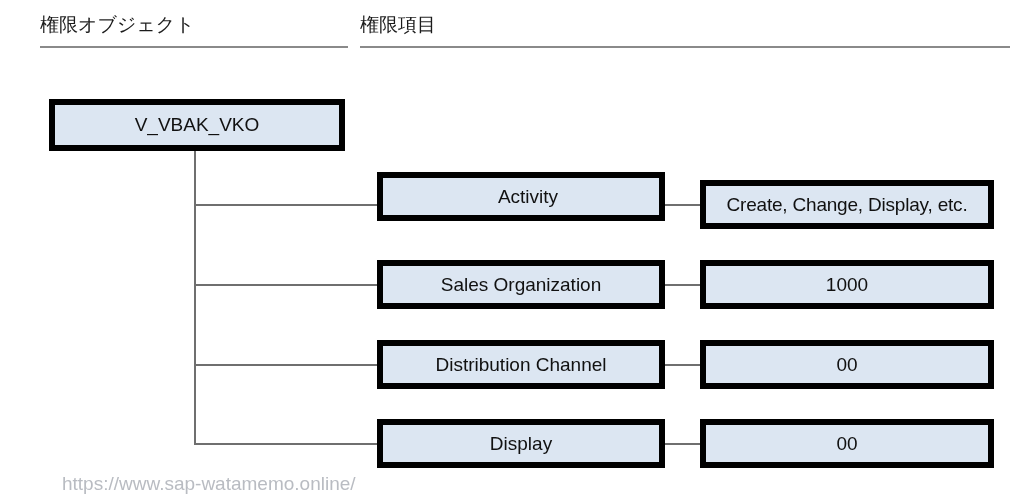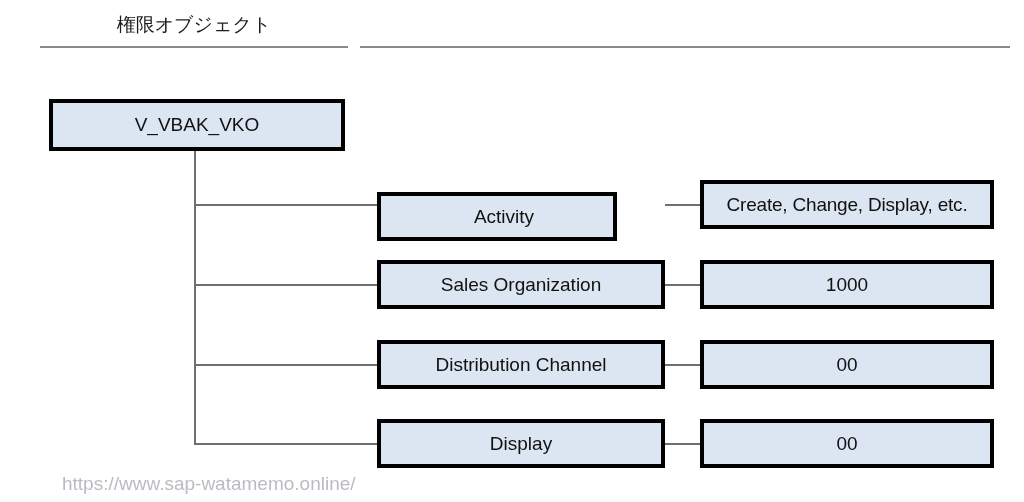--- a/index.html
+++ b/index.html
@@ -15,38 +15,38 @@
     position: relative;
     width: 1024px;
     height: 502px;
     background: #ffffff;
     overflow: hidden;
   }
 
   
   .col-header {
     position: absolute;
-    text-align: center;
+    text-align: left;
     font-size: 19px;
     color: #1b1b1b;
     line-height: 26px;
     white-space: nowrap;
   }
   .col-rule {
     position: absolute;
     height: 0;
     border-top: 2px solid #8a8a8a;
   }
 
   
   .node {
     position: absolute;
     box-sizing: border-box;
     background: #dce6f2;
-    border: 4px solid #000000;
+    border: 6px solid #000000;
     display: flex;
     align-items: center;
     justify-content: center;
     font-size: 19px;
     color: #111111;
     line-height: 22px;
     text-align: center;
     white-space: nowrap;
     overflow: hidden;
   }
@@ -78,34 +78,35 @@
   }
 </style>
 </head>
 <body>
 
 <div id="canvas">
 
   <div class="col-header" style="left:40px; top:12px; width:308px;">権限オブジェクト</div>
   <div class="col-rule" style="left:40px; top:46px; width:308px;"></div>
 
+  <div class="col-header" style="left:360px; top:12px; width:340px;">権限項目</div>
   <div class="col-rule" style="left:360px; top:46px; width:340px;"></div>
 
   <div class="col-rule" style="left:700px; top:46px; width:310px;"></div>
 
   <div class="node" style="left:49px; top:99px; width:296px; height:52px;">V_VBAK_VKO</div>
 
   <div class="vline" style="left:194px; top:151px; height:294px;"></div>
 
   <div class="hline" style="left:194px; top:204px; width:185px;"></div>
   <div class="hline" style="left:194px; top:284px; width:185px;"></div>
   <div class="hline" style="left:194px; top:364px; width:185px;"></div>
   <div class="hline" style="left:194px; top:443px; width:185px;"></div>
 
-  <div class="node" style="left:377px; top:192px; width:240px; height:49px;padding-left:14px;">Activity</div>
+  <div class="node" style="left:377px; top:172px; width:288px; height:49px;padding-left:14px;">Activity</div>
   <div class="hline" style="left:665px; top:204px; width:35px;"></div>
   <div class="node tight" style="left:700px; top:180px; width:294px; height:49px;">Create, Change, Display, etc.</div>
 
   <div class="node" style="left:377px; top:260px; width:288px; height:49px;">Sales Organization</div>
   <div class="hline" style="left:665px; top:284px; width:35px;"></div>
   <div class="node" style="left:700px; top:260px; width:294px; height:49px;">1000</div>
 
   <div class="node" style="left:377px; top:340px; width:288px; height:49px;">Distribution Channel</div>
   <div class="hline" style="left:665px; top:364px; width:35px;"></div>
   <div class="node" style="left:700px; top:340px; width:294px; height:49px;">00</div>

